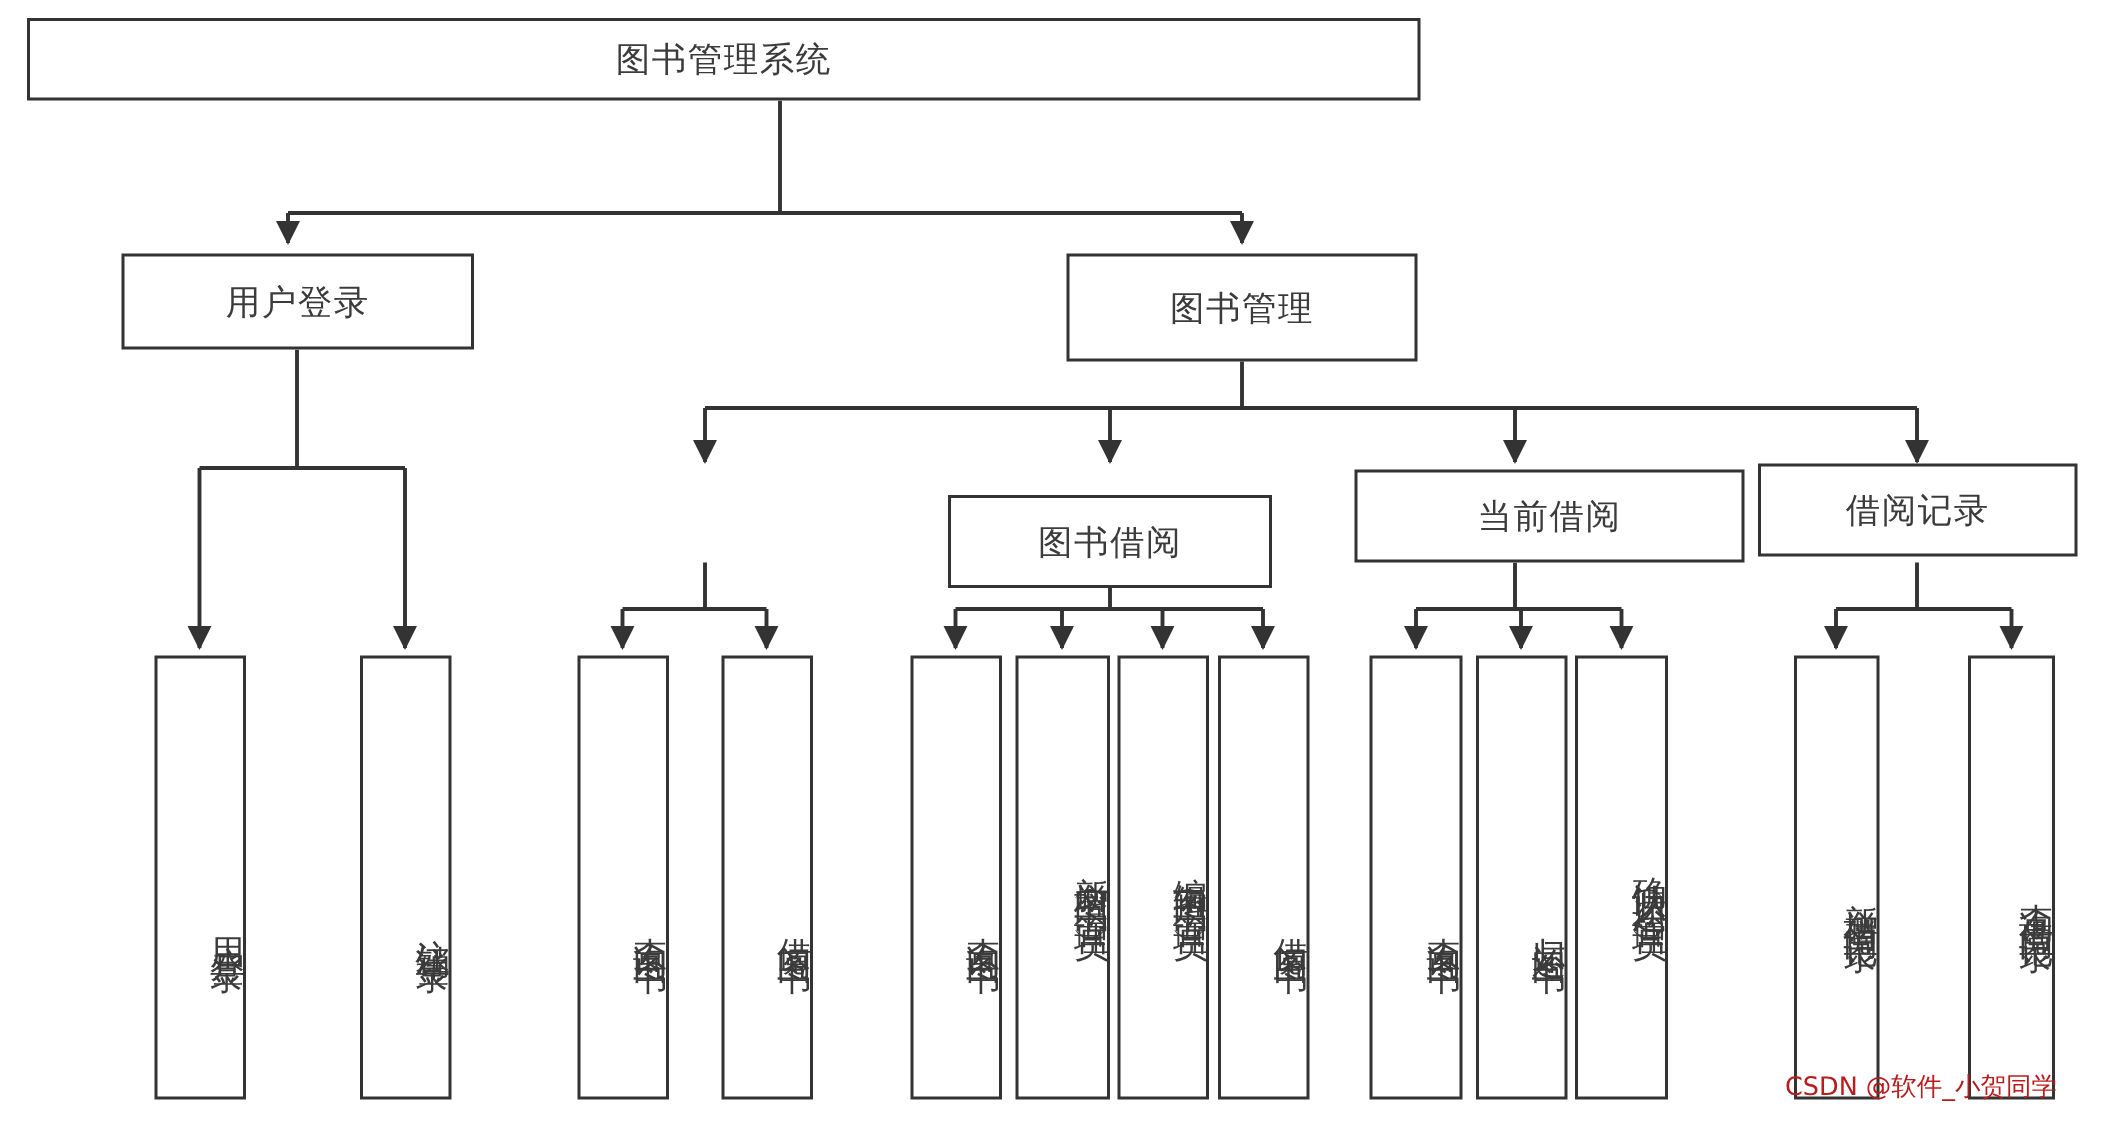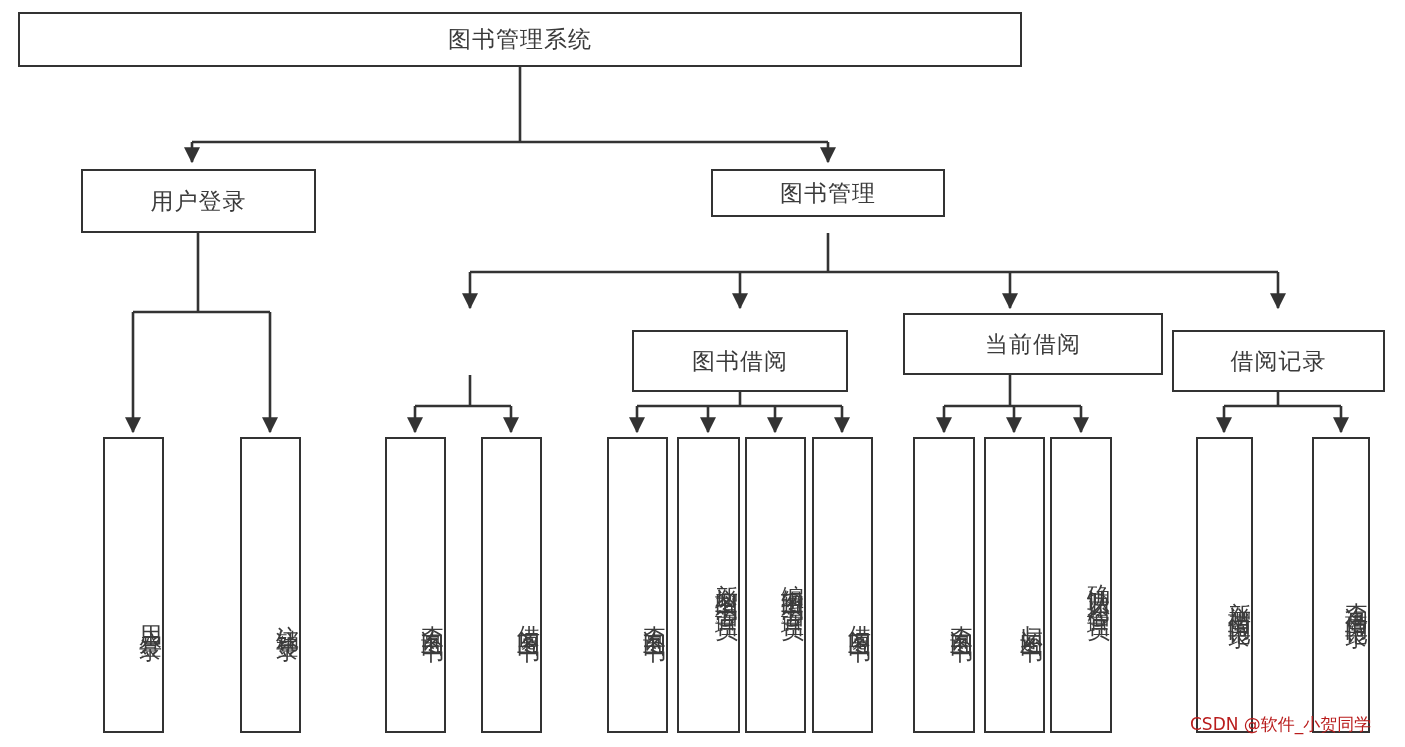--- a/index.html
+++ b/index.html
@@ -90,38 +90,38 @@
       <path d="M 1014 406 L 1014 432" marker-end="url(#arrow)"></path>
       <path d="M 1081 406 L 1081 432" marker-end="url(#arrow)"></path>
 
       <path d="M 1278 375 L 1278 406"></path>
       <path d="M 1224 406 L 1341 406"></path>
       <path d="M 1224 406 L 1224 432" marker-end="url(#arrow)"></path>
       <path d="M 1341 406 L 1341 432" marker-end="url(#arrow)"></path>
     </g>
   </svg>
 
-  <div class="node node-h node-root" style="left:18px;top:12px;width:1004px;height:55px;">
+  <div class="node node-h node-root" style="left:18px;top:12px;width:929px;height:55px;">
     <span>图书管理系统</span>
   </div>
 
   <div class="node node-h" style="left:81px;top:169px;width:235px;height:64px;">
     <span>用户登录</span>
   </div>
-  <div class="node node-h" style="left:711px;top:169px;width:234px;height:48px;justify-content:center;">
+  <div class="node node-h" style="left:711px;top:169px;width:234px;height:72px;justify-content:center;">
     <span>图书管理</span>
   </div>
 
   <div class="node node-h" style="left:632px;top:330px;width:216px;height:62px;">
     <span>图书借阅</span>
   </div>
   <div class="node node-h" style="left:903px;top:313px;width:260px;height:62px;">
     <span>当前借阅</span>
   </div>
-  <div class="node node-h" style="left:1172px;top:330px;width:213px;height:62px;">
+  <div class="node node-h" style="left:1172px;top:309px;width:213px;height:62px;">
     <span>借阅记录</span>
   </div>
 
   <div class="node node-v" style="left:103px;top:437px;width:61px;height:296px;padding-top:64px;">
     <span class="vlabel">用户登录</span>
   </div>
   <div class="node node-v" style="left:240px;top:437px;width:61px;height:296px;padding-top:64px;">
     <span class="vlabel">注销登录</span>
   </div>
 

